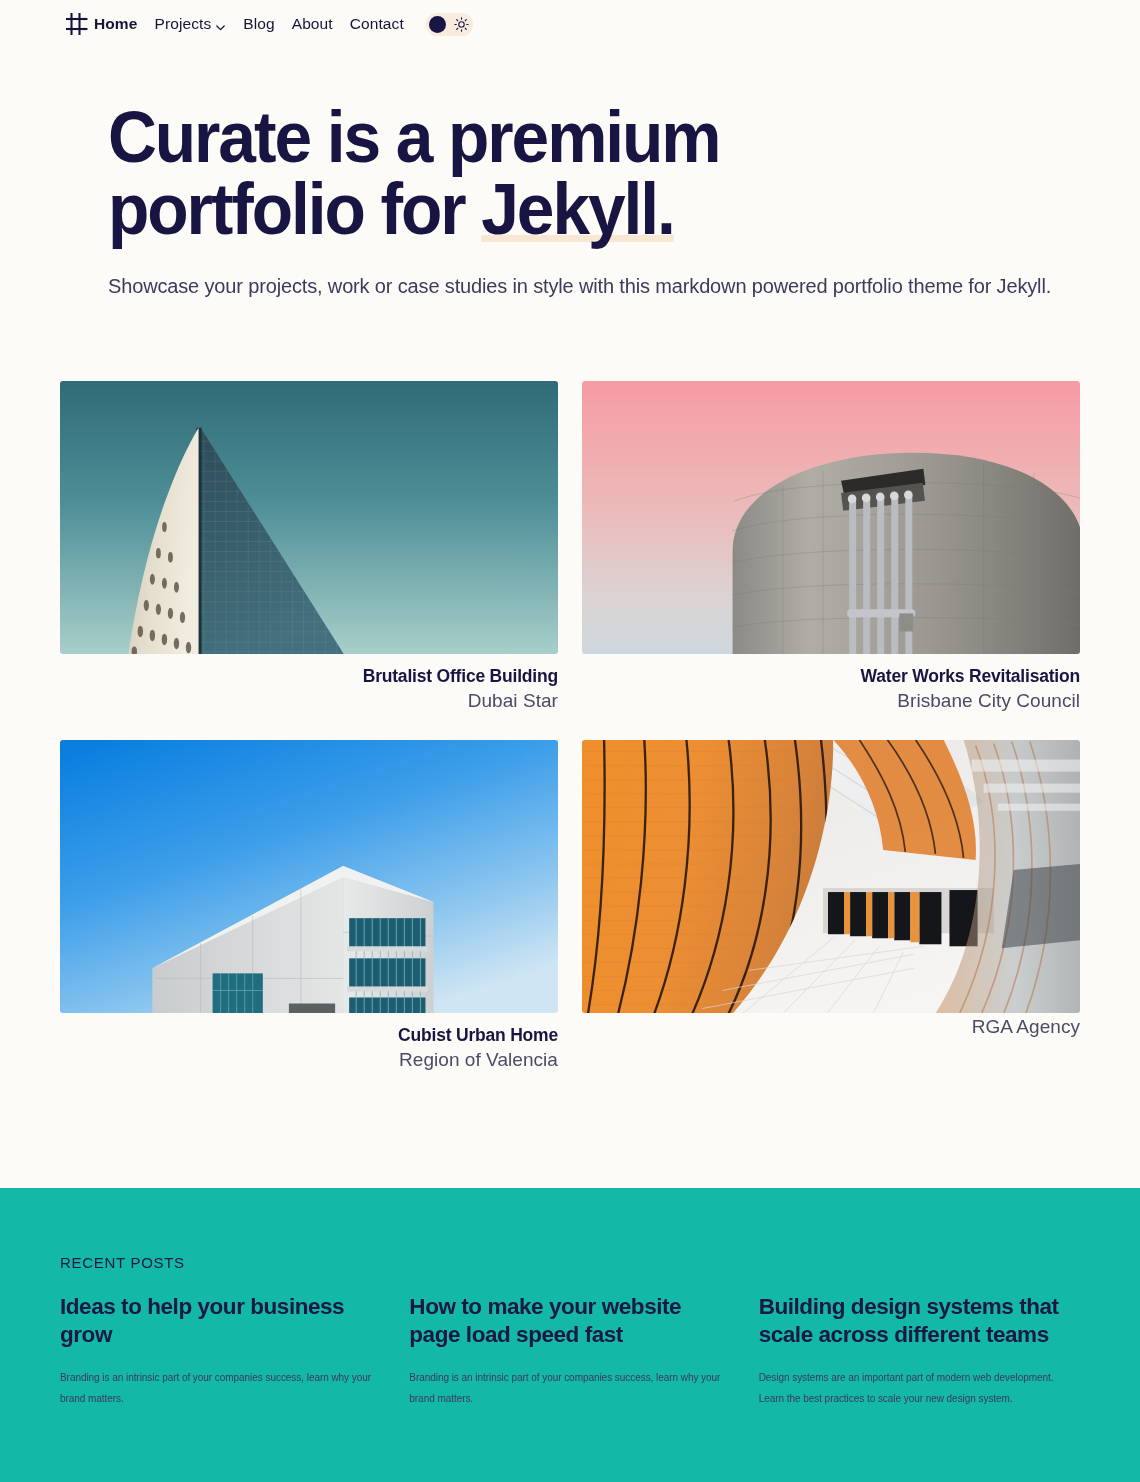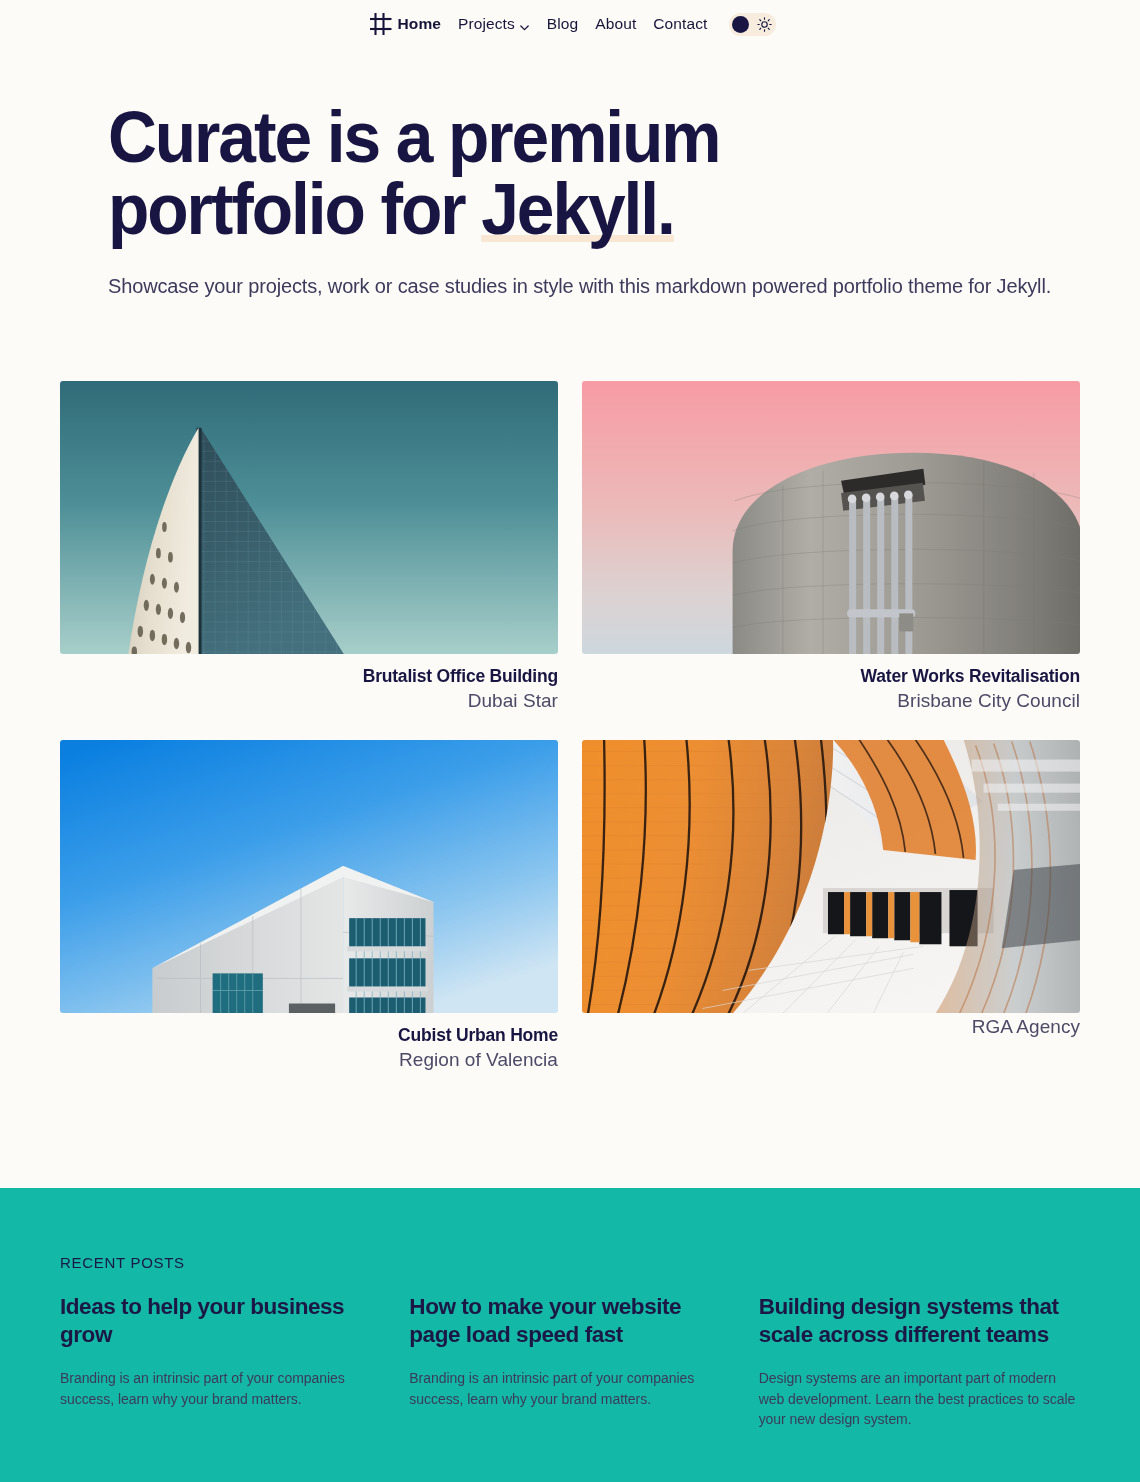--- a/index.html
+++ b/index.html
@@ -17,21 +17,21 @@
     -webkit-font-smoothing: antialiased;
   }
 
   .page { width: 1140px; height: 1482px; position: relative; }
 
   
   .site-header {
     height: 48px;
     display: flex;
     align-items: center;
-    justify-content: center;
+    justify-content: flex-start;
     padding: 0 60px;
   }
 
   .logo {
     width: 34px; height: 34px;
     display: flex; align-items: center; justify-content: center;
     cursor: pointer;
   }
 
   .nav {
@@ -167,21 +167,21 @@
   .post-title {
     font-size: 22.5px;
     line-height: 28px;
     font-weight: 600;
     letter-spacing: -0.45px;
     color: #1b1845;
     cursor: pointer;
   }
   .post-excerpt {
     margin-top: 19px;
-    font-size: 14px;
+    font-size: 10px;
     line-height: 20.5px;
     color: #3c3a5a;
     letter-spacing: -0.05px;
   }
 
   
   .img-svg { display: block; width: 100%; height: 100%; }
 </style>
 </head>
 <body>

